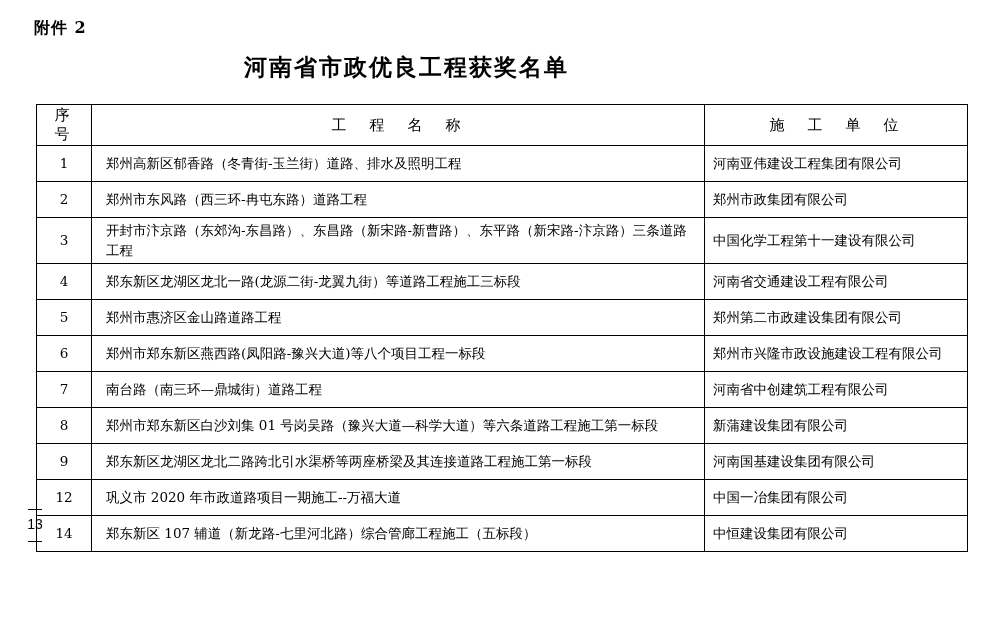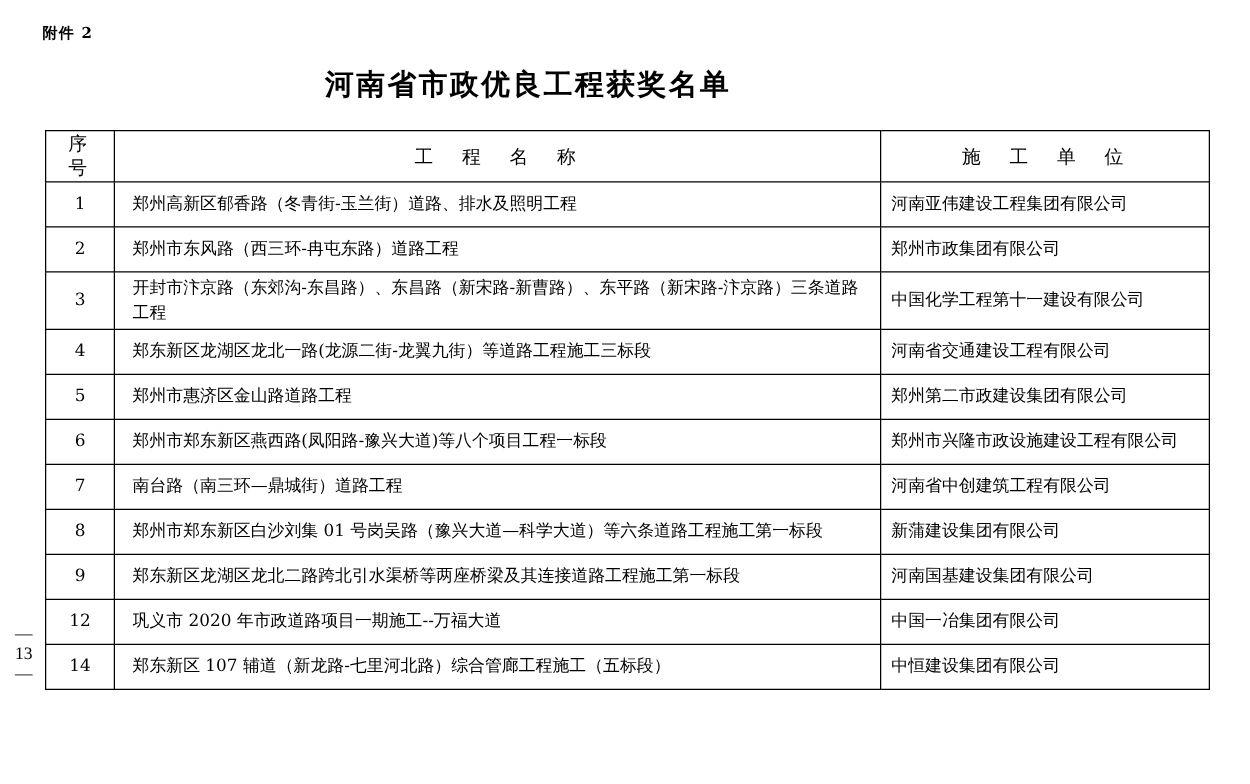--- a/index.html
+++ b/index.html
@@ -18,43 +18,43 @@
   .page {
     position: relative;
     width: 1000px;
     height: 627px;
   }
   .attachment-label {
     position: absolute;
     left: 34px;
     top: 18px;
     font-family: "DejaVu Serif", "Liberation Serif", serif;
-    font-size: 12px;
+    font-size: 16px;
     font-weight: bold;
     letter-spacing: 1px;
   }
   .doc-title {
     position: absolute;
-    left: 16px;
+    left: 0;
     top: 52px;
     width: 813px;
     text-align: center;
     font-family: Liberation Serif, serif;
     font-size: 23px;
     font-weight: bold;
     letter-spacing: 2px;
   }
   .side-page-number {
     position: absolute;
-    left: 8px;
+    left: 24px;
     top: 500px;
     width: 22px;
     text-align: center;
     font-size: 14px;
-    font-family: Liberation Serif, serif;
+    font-family: Liberation Sans, sans-serif;
     line-height: 1.15;
     letter-spacing: 0px;
   }
   .side-page-number span {
     display: block;
   }
   table.award-table {
     position: absolute;
     left: 36px;
     top: 104px;

